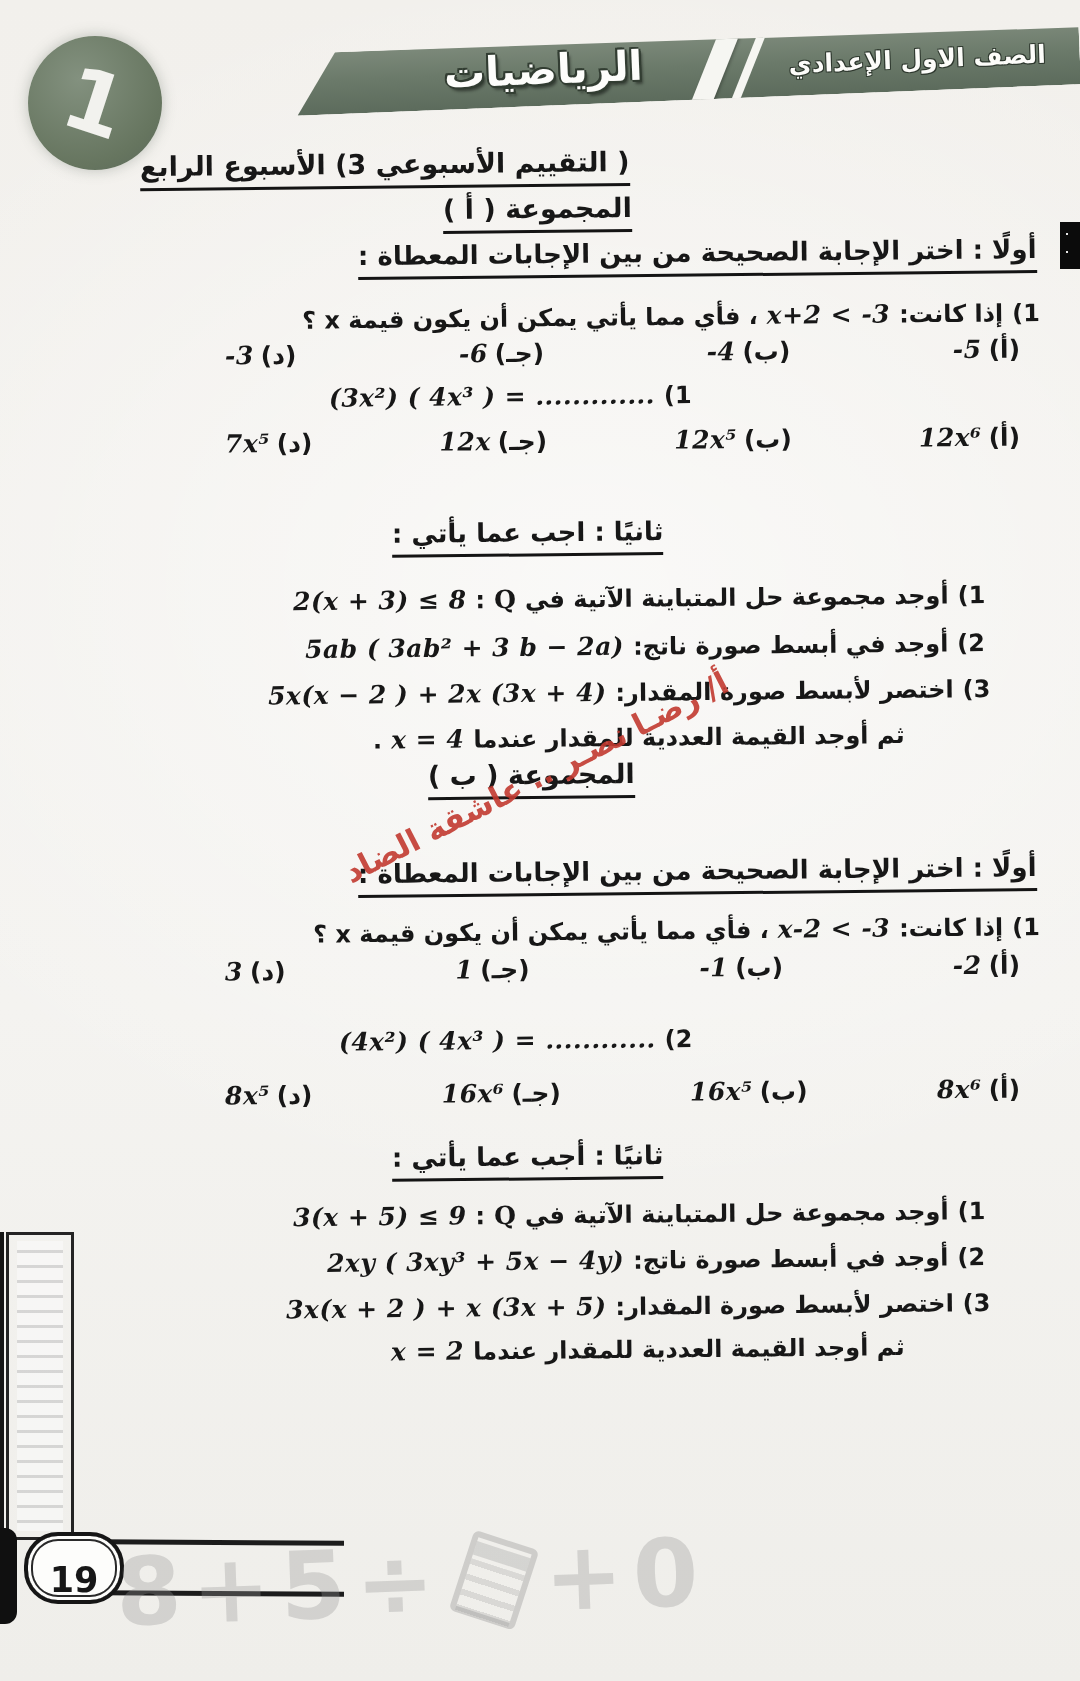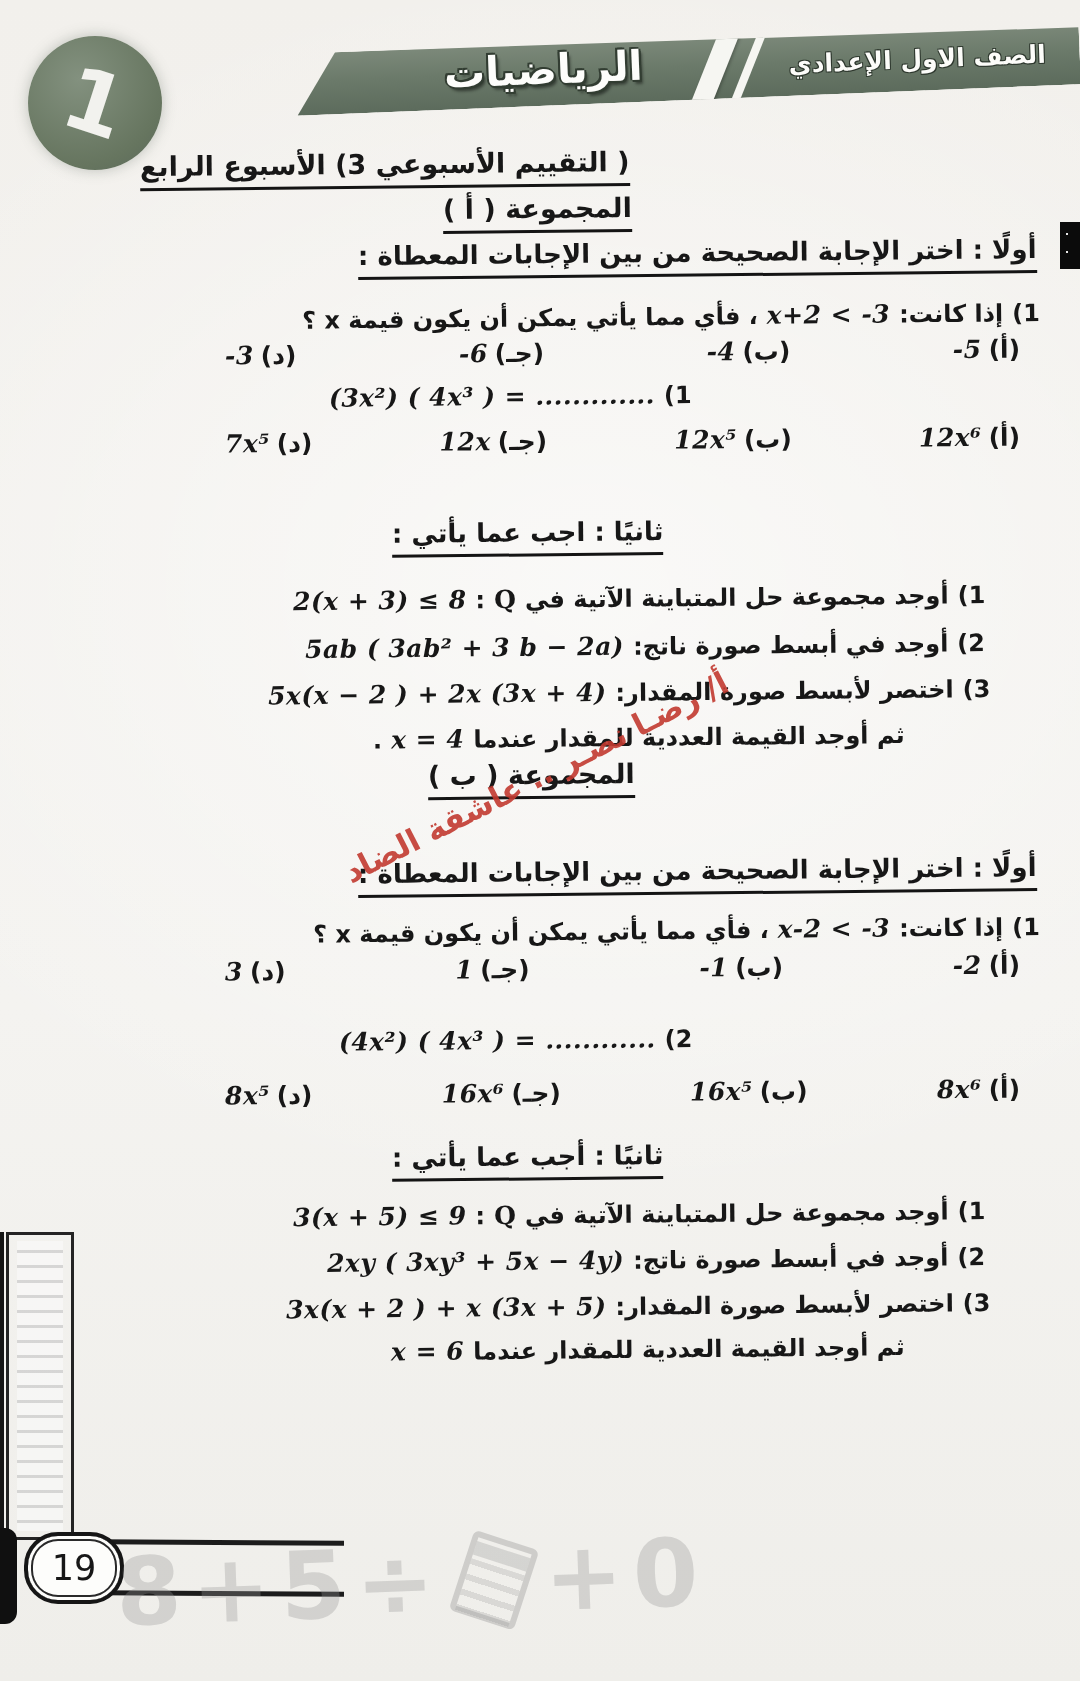--- a/index.html
+++ b/index.html
@@ -91,22 +91,22 @@
     border:3px solid #242424;background:rgba(248,248,246,.8);
     background-image:repeating-linear-gradient(180deg,rgba(130,130,130,.28) 0 3px,transparent 3px 15px);
     background-clip:content-box;padding:6px 8px;
   }
   .left-nub{position:absolute;left:0;top:1528px;width:17px;height:96px;background:#101010;
     border-radius:0 12px 12px 0;}
   .pagenum{
     position:absolute;left:24px;top:1532px;width:92px;height:64px;background:#fdfdfb;
     border:4px solid #161616;border-radius:34px;
     box-shadow:inset 0 0 0 3px #fdfdfb,inset 0 0 0 5px #2a2a2a;
-    display:flex;align-items:center;justify-content:center;
-    font-size:35px;font-weight:400;direction:ltr;
+    display:flex;align-items:flex-end;justify-content:center;
+    font-size:35px;font-weight:700;direction:ltr;
   }
   .pline{position:absolute;background:#1c1c1c;height:5px;transform:rotate(.4deg);}
   .pline.t{left:100px;top:1540px;width:244px;}
   .pline.b{left:100px;top:1591px;width:244px;}
   
   .doodle{
     position:absolute;left:116px;top:1528px;display:flex;align-items:center;gap:16px;
     color:rgba(150,150,150,.32);font-size:94px;font-weight:700;letter-spacing:10px;
     transform:rotate(-2deg);direction:ltr;
   }
@@ -279,21 +279,21 @@
     <span class="ar">أوجد في أبسط صورة ناتج:</span>
     <span class="math">2xy ( 3xy³ + 5x − 4y)</span>
   </div>
   <div class="line" style="top:1288px;right:90px;">
     <span class="num">3)</span>
     <span class="ar">اختصر لأبسط صورة المقدار:</span>
     <span class="math">3x(x + 2 ) + x (3x + 5)</span>
   </div>
   <div class="line" style="top:1332px;right:175px;">
     <span class="ar">ثم أوجد القيمة العددية للمقدار عندما</span>
-    <span class="math">x = 6</span>
+    <span class="math">x = 2</span>
     <span class="ar"></span>
   </div>
 
   <div class="watermark">أ/ رضـا نصـر .. عاشقة الضاد</div>
 
   <div class="left-line"></div>
   <div class="left-strip"></div>
   <div class="left-nub"></div>
   <div class="pline t"></div>
   <div class="pline b"></div>

